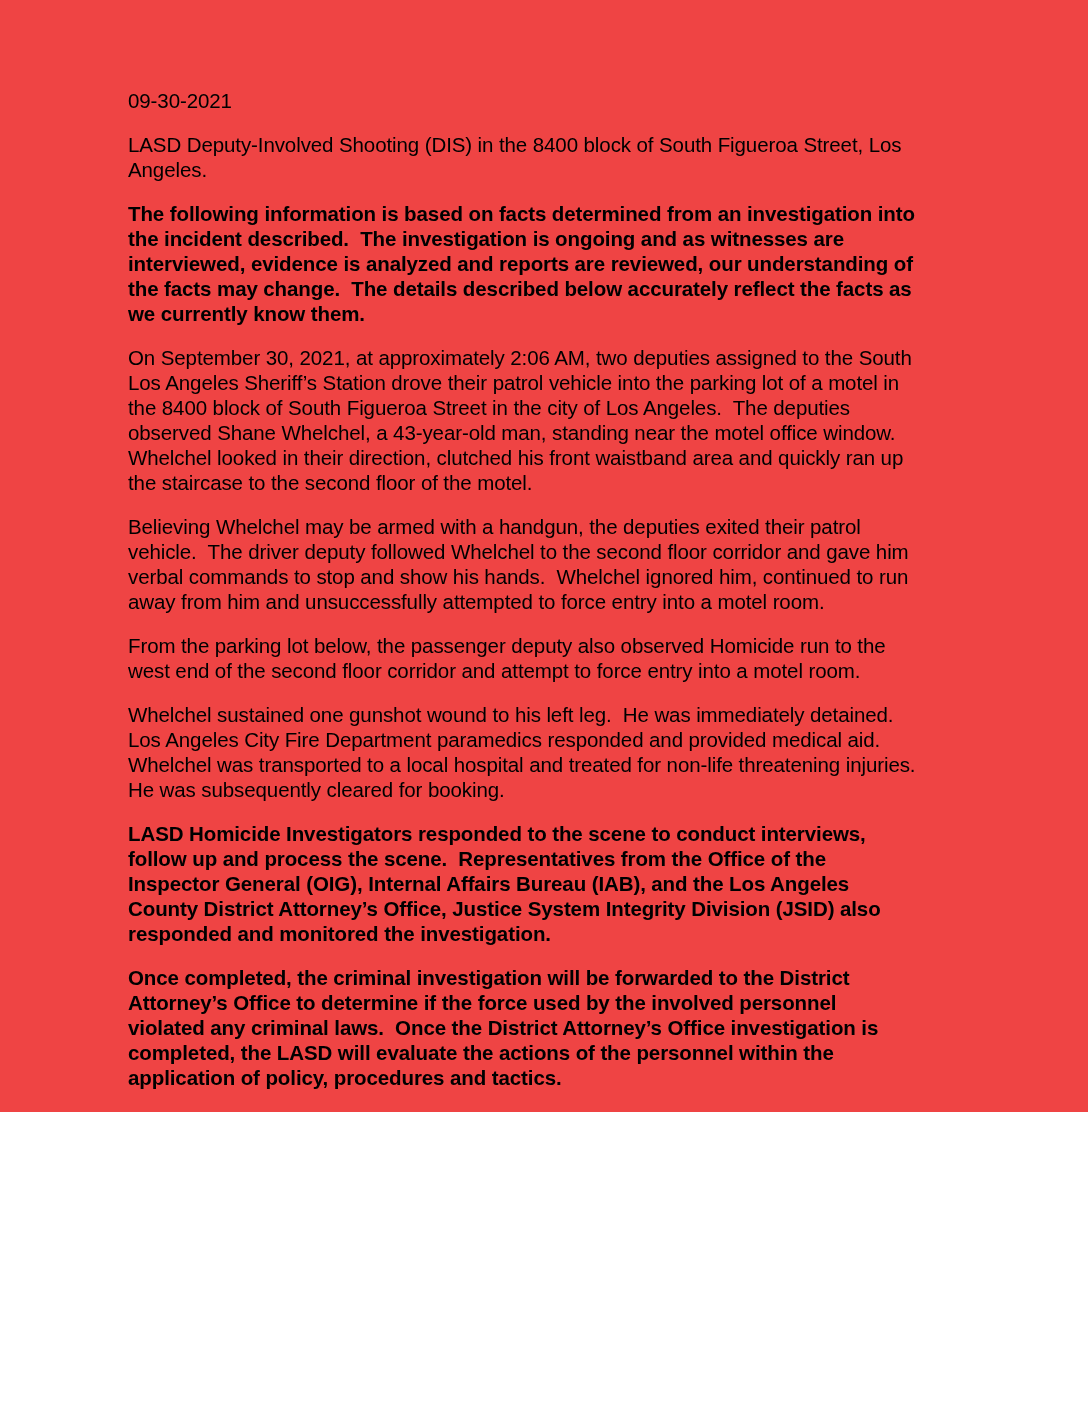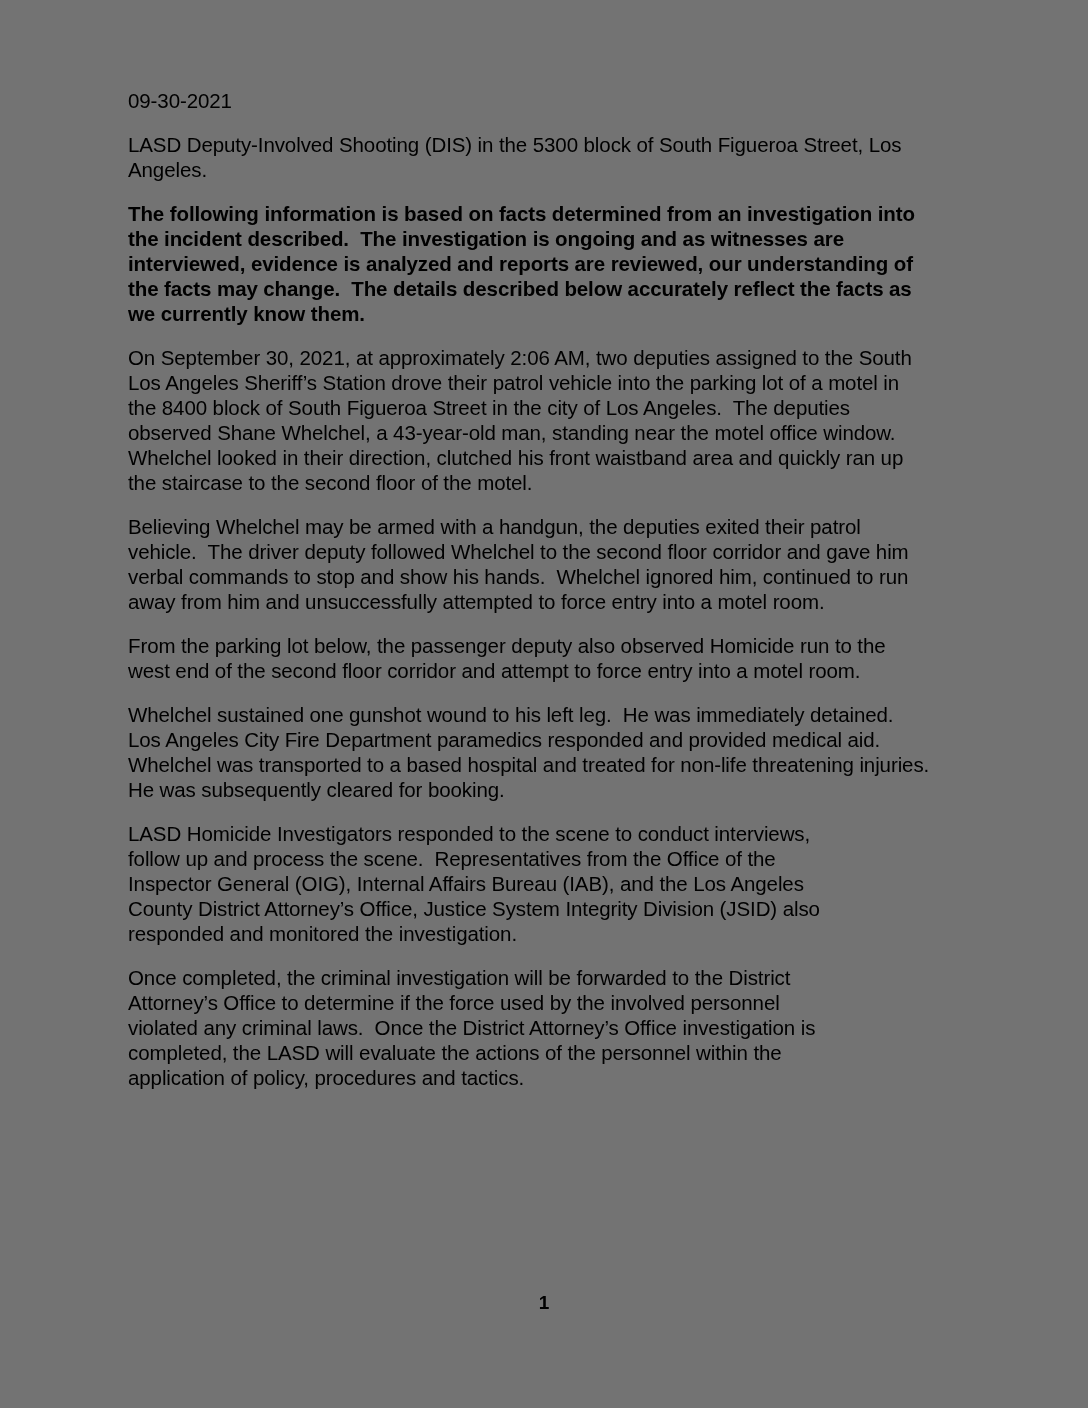--- a/index.html
+++ b/index.html
@@ -3,79 +3,79 @@
 <meta charset="utf-8">
 <style>
   html, body {
     margin: 0;
     padding: 0;
     background: #ffffff;
   }
   .page {
     position: relative;
     width: 1088px;
-    height: 1408px;
-    background: #737373;
+    height: 1112px;
+    background: #ef4444;
     color: #000000;
     font-family: "Liberation Sans", sans-serif;
     box-sizing: border-box;
     padding: 88px 118px 0 128px;
     overflow: hidden;
   }
   .para {
     margin: 0 0 19px 0;
     font-size: 20.5px;
     line-height: 25px;
     white-space: pre;          
     letter-spacing: -0.1px;
   }
   .emphasis {
     font-weight: bold;
   }
   .strong {
-    font-weight: normal;
+    font-weight: bold;
   }
   .page-number {
     position: absolute;
     top: 1291px;
     left: 0;
     width: 1088px;
     text-align: center;
     font-weight: bold;
     font-size: 19px;
     line-height: 24px;
   }
 </style>
 </head>
 <body>
 
 <div class="page">
   <p class="para normal">09-30-2021</p>
-  <p class="para normal">LASD Deputy-Involved Shooting (DIS) in the 5300 block of South Figueroa Street, Los
+  <p class="para normal">LASD Deputy-Involved Shooting (DIS) in the 8400 block of South Figueroa Street, Los
 Angeles.</p>
   <p class="para emphasis">The following information is based on facts determined from an investigation into
 the incident described.  The investigation is ongoing and as witnesses are
 interviewed, evidence is analyzed and reports are reviewed, our understanding of
 the facts may change.  The details described below accurately reflect the facts as
 we currently know them.</p>
   <p class="para normal">On September 30, 2021, at approximately 2:06 AM, two deputies assigned to the South
 Los Angeles Sheriff’s Station drove their patrol vehicle into the parking lot of a motel in
 the 8400 block of South Figueroa Street in the city of Los Angeles.  The deputies
 observed Shane Whelchel, a 43-year-old man, standing near the motel office window.
 Whelchel looked in their direction, clutched his front waistband area and quickly ran up
 the staircase to the second floor of the motel.</p>
   <p class="para normal">Believing Whelchel may be armed with a handgun, the deputies exited their patrol
 vehicle.  The driver deputy followed Whelchel to the second floor corridor and gave him
 verbal commands to stop and show his hands.  Whelchel ignored him, continued to run
 away from him and unsuccessfully attempted to force entry into a motel room.</p>
   <p class="para normal">From the parking lot below, the passenger deputy also observed Homicide run to the
 west end of the second floor corridor and attempt to force entry into a motel room.</p>
   <p class="para normal">Whelchel sustained one gunshot wound to his left leg.  He was immediately detained.
 Los Angeles City Fire Department paramedics responded and provided medical aid.
-Whelchel was transported to a based hospital and treated for non-life threatening injuries.
+Whelchel was transported to a local hospital and treated for non-life threatening injuries.
 He was subsequently cleared for booking.</p>
   <p class="para strong">LASD Homicide Investigators responded to the scene to conduct interviews,
 follow up and process the scene.  Representatives from the Office of the
 Inspector General (OIG), Internal Affairs Bureau (IAB), and the Los Angeles
 County District Attorney’s Office, Justice System Integrity Division (JSID) also
 responded and monitored the investigation.</p>
   <p class="para strong">Once completed, the criminal investigation will be forwarded to the District
 Attorney’s Office to determine if the force used by the involved personnel
 violated any criminal laws.  Once the District Attorney’s Office investigation is
 completed, the LASD will evaluate the actions of the personnel within the

